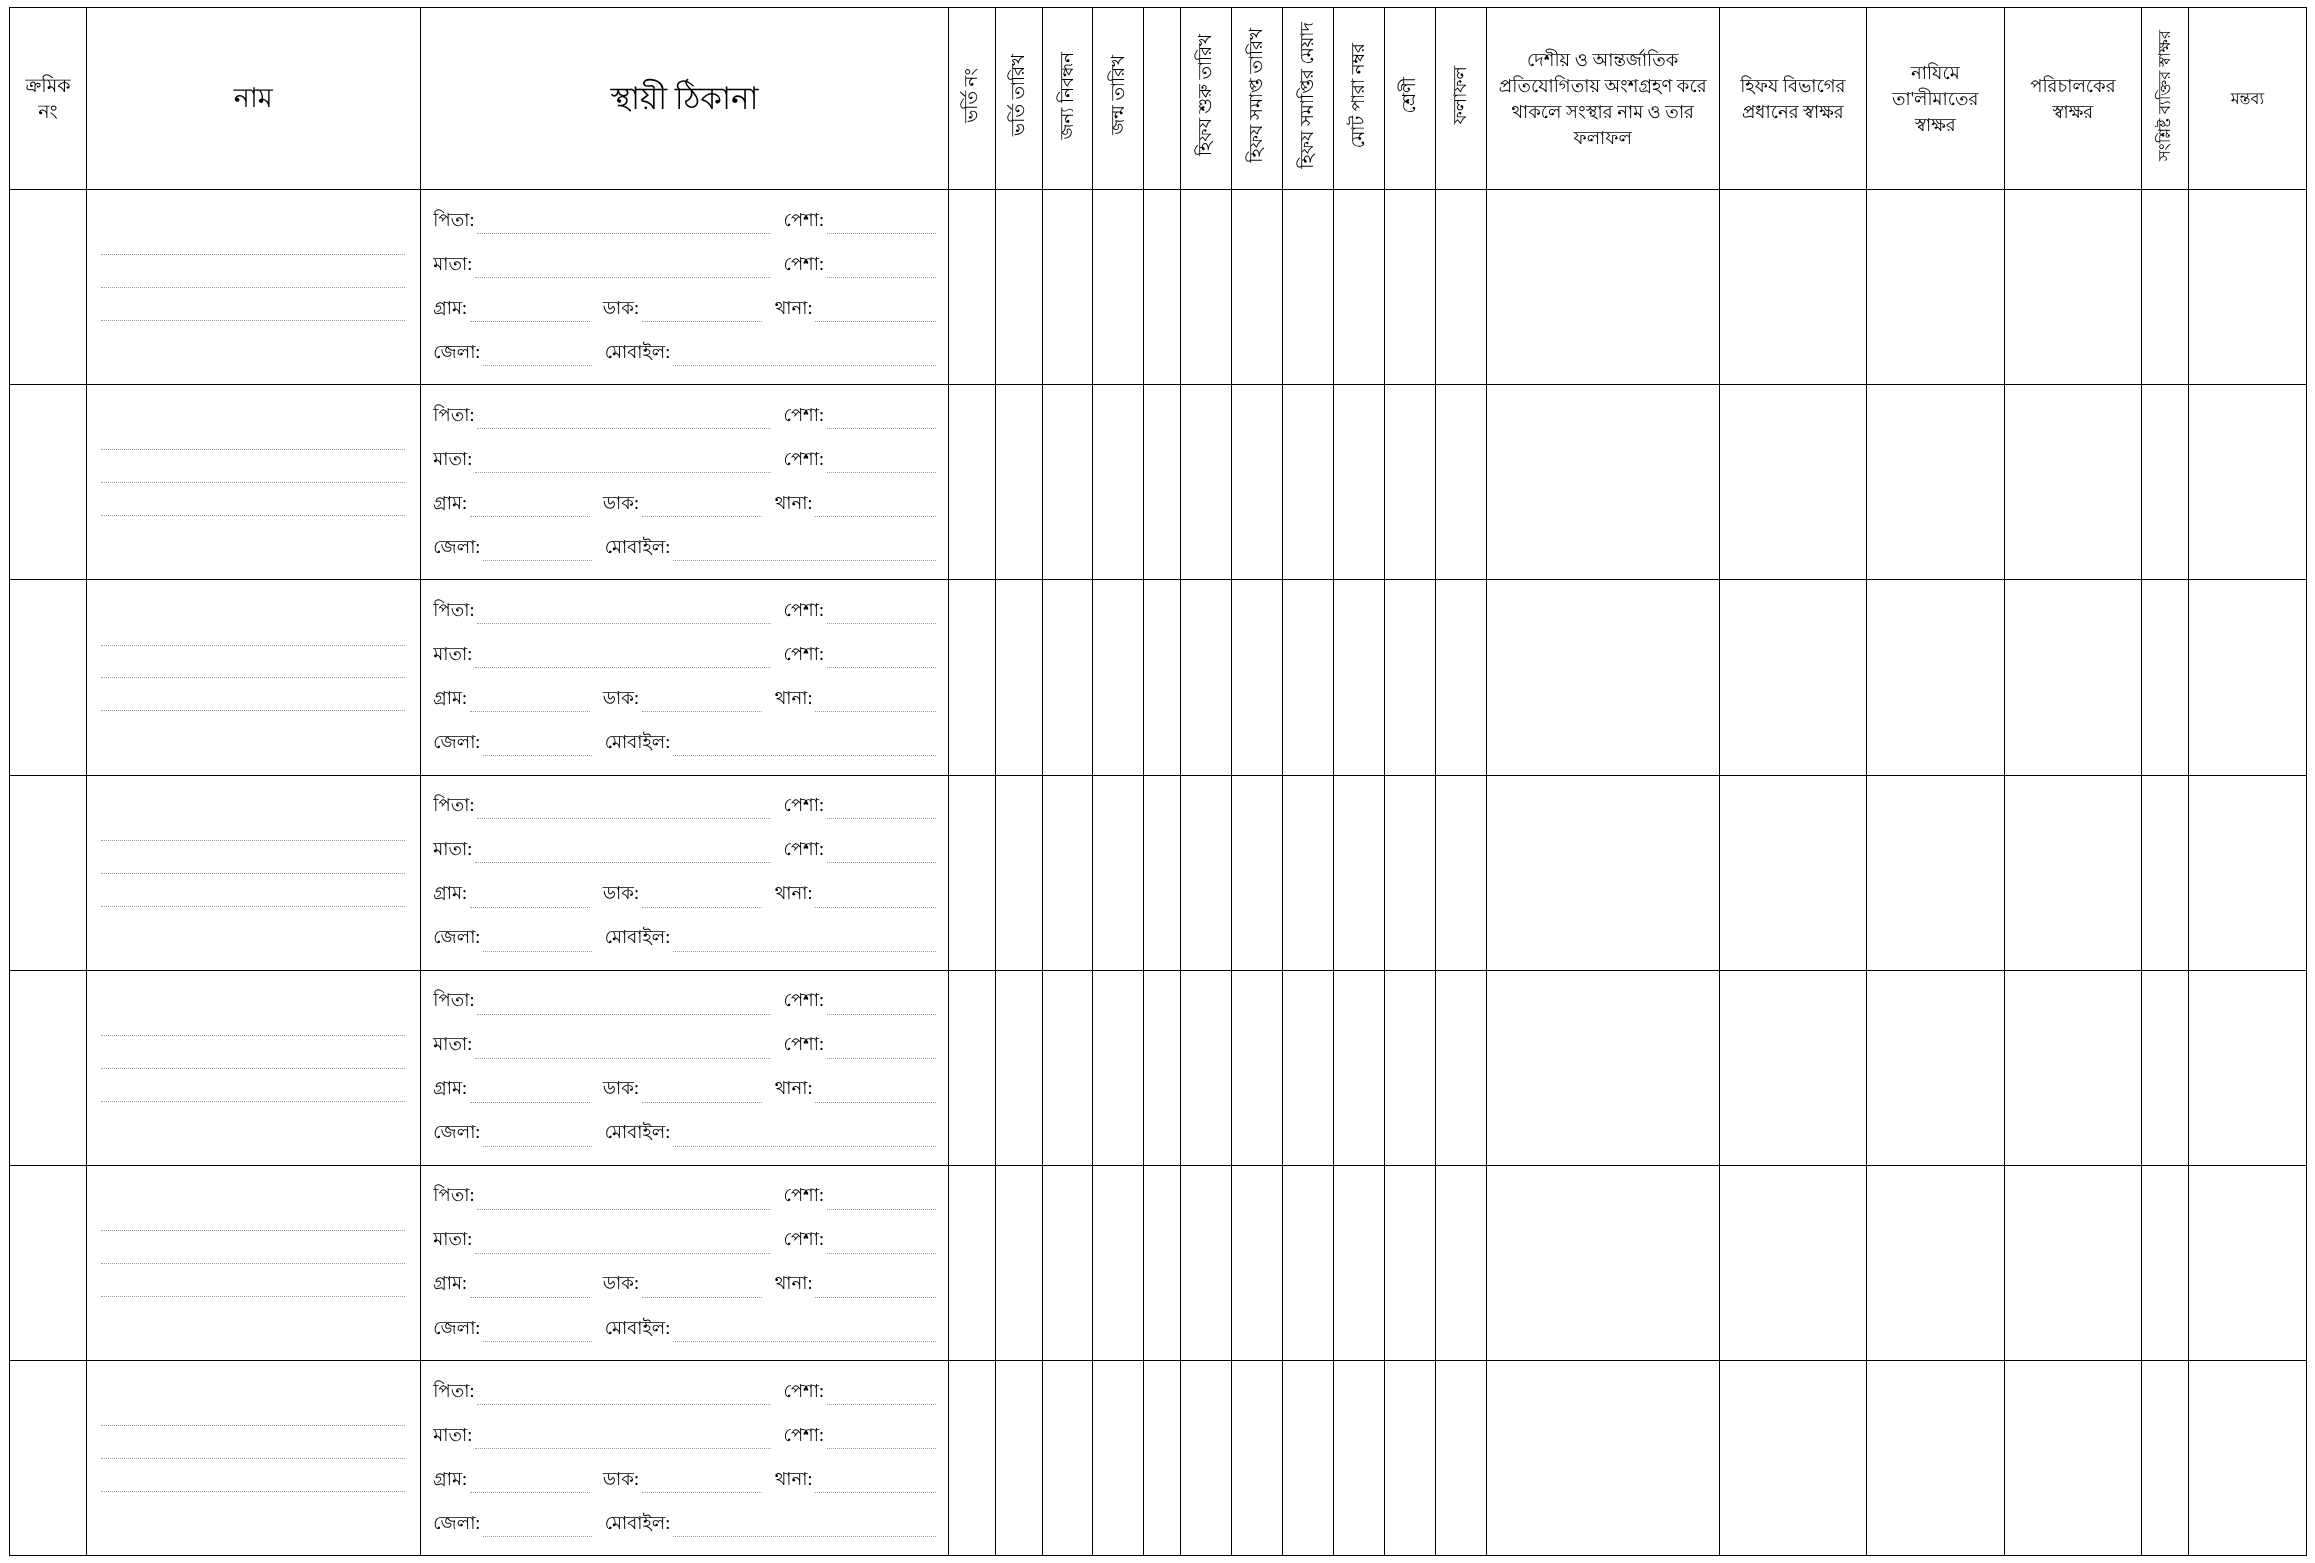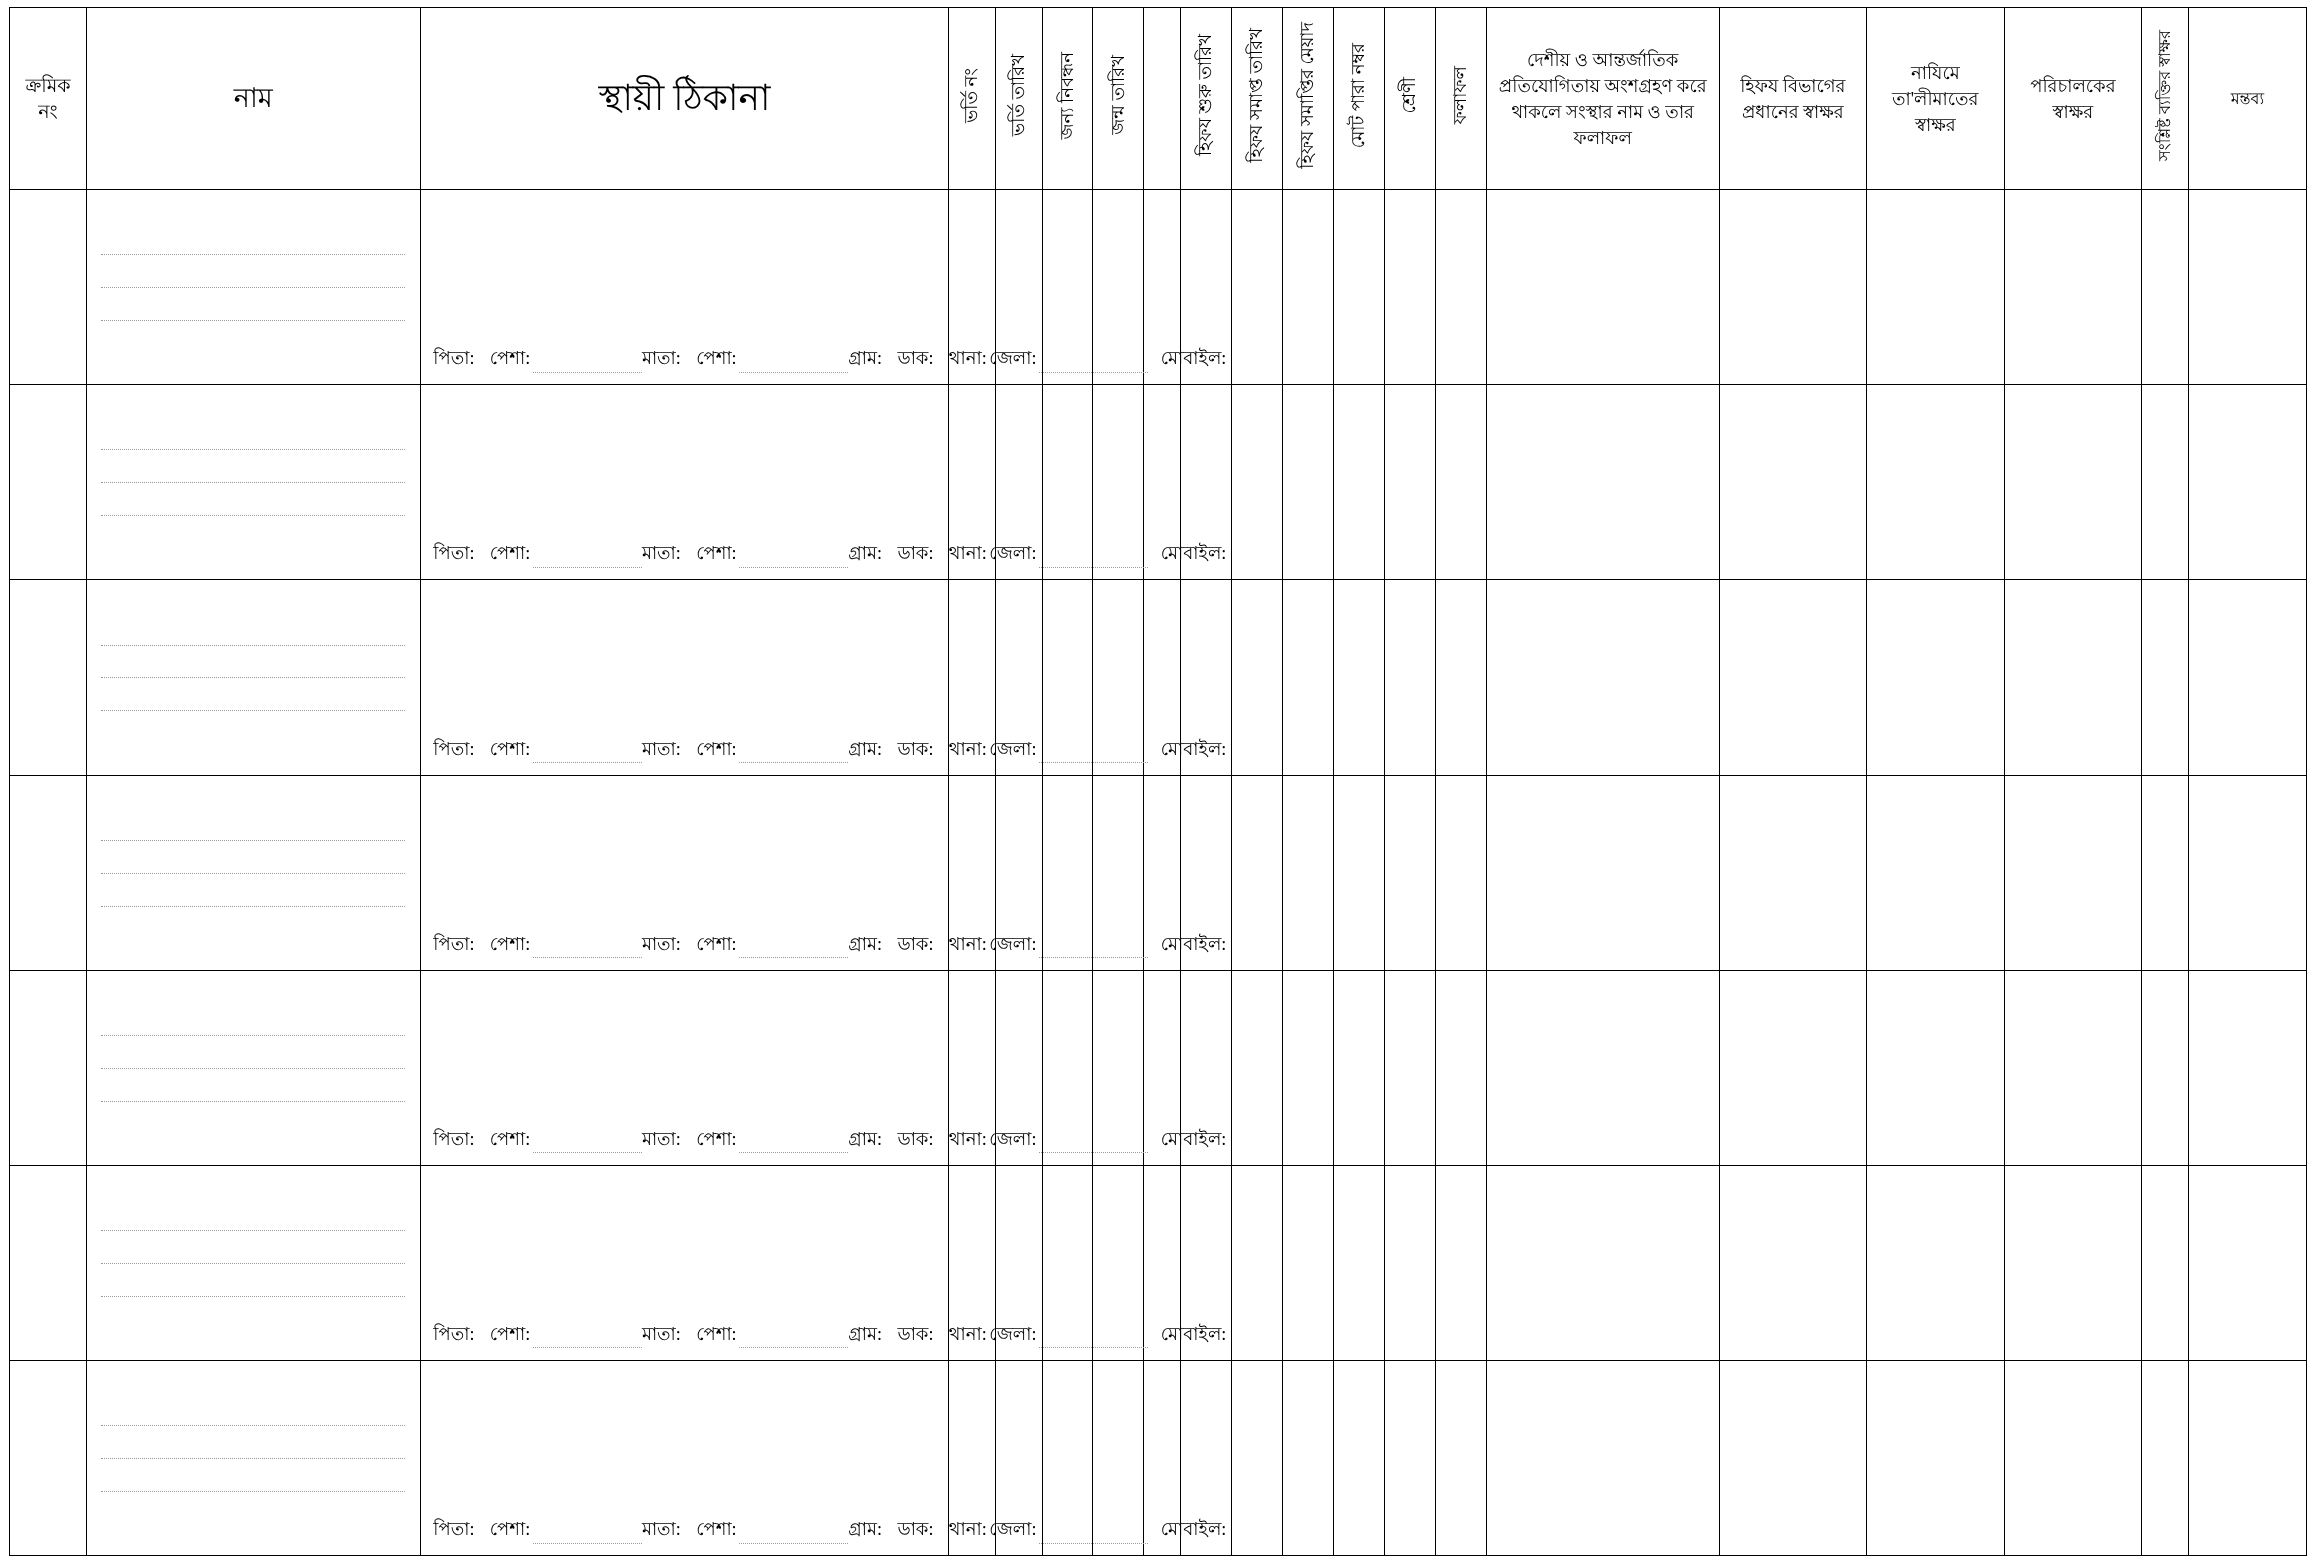--- a/index.html
+++ b/index.html
@@ -51,21 +51,21 @@
     white-space: nowrap;
     display: inline-block;
     font-size: 18px;
     line-height: 1.1;
     margin: 0 auto;
   }
   .vtext.small {
     font-size: 16.3px;
   }
   th.name-col   { font-size: 27px; font-weight: bold; margin-left: 40px; }
-  th.addr-col   { font-size: 36px; font-weight: bold; }
+  th.addr-col   { font-size: 31px; font-weight: bold; }
   th.sl-col     { font-size: 19px; }
   th.wrap-col   { font-size: 18px; line-height: 1.45; }
 
   
   tbody tr { height: 130px; }
   td.cell-blank { }
 
   
   .name-lines {
     height: 100%;
@@ -80,21 +80,21 @@
     border-bottom: 1.4px dotted #9a9a9a;
     height: 0.9px;
   }
 
   
   .addr {
     height: 100%;
     box-sizing: border-box;
     padding: 9px 12.7px 9px 12.7px;
     display: flex;
-    flex-direction: row;
+    flex-direction: column;
     justify-content: space-around;
     font-size: 18px;
   }
   .addr-row {
     display: flex;
     align-items: flex-end;
     white-space: nowrap;
   }
   .addr-row .lbl {
     flex: 0 0 auto;

